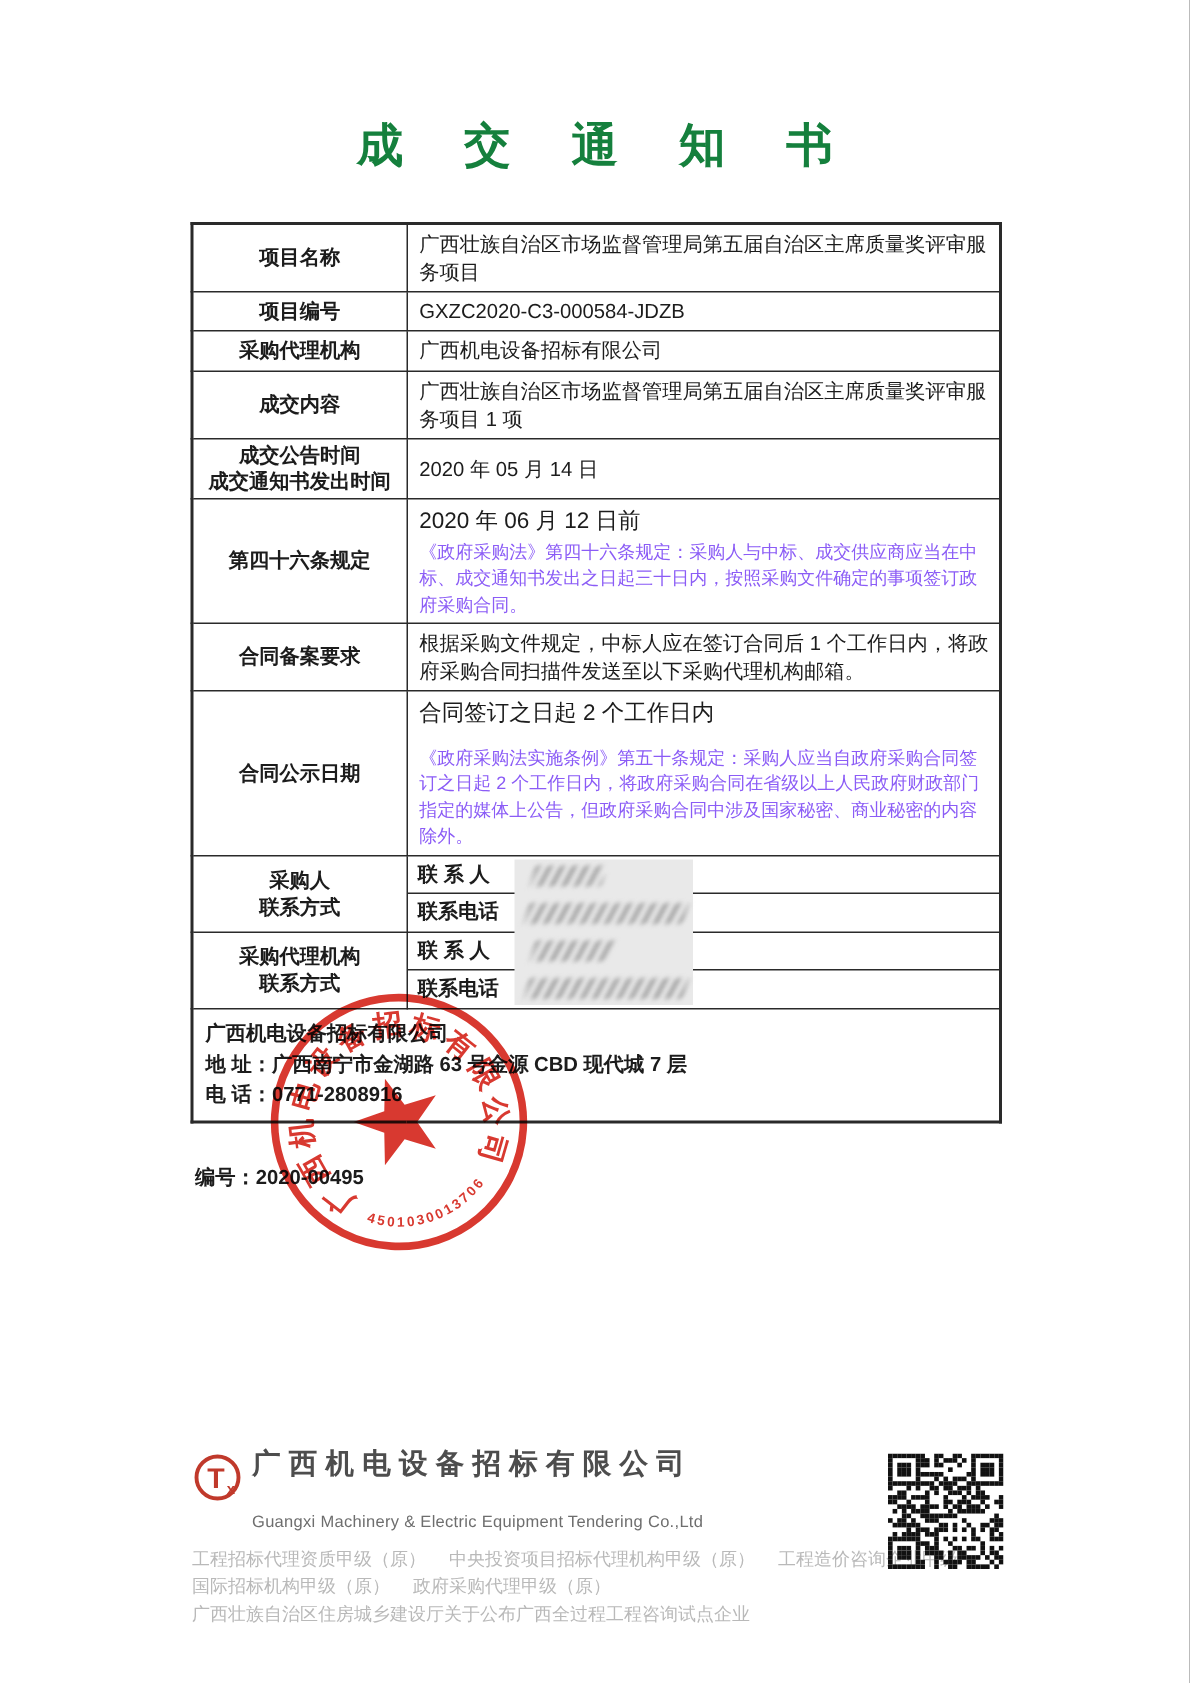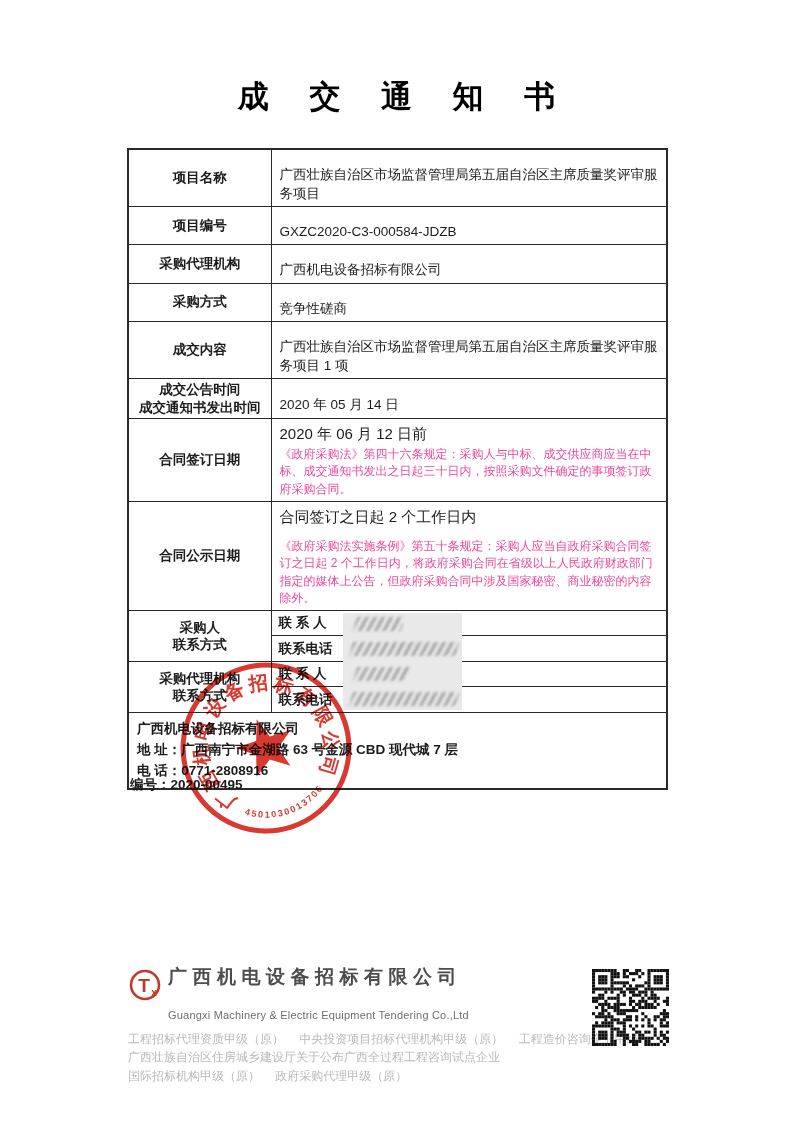--- a/index.html
+++ b/index.html
@@ -8,41 +8,41 @@
     position:relative; width:793px; height:1122px; margin:0 auto;
     background:#ffffff; overflow:hidden;
     font-family:"Liberation Sans","DejaVu Sans",sans-serif;
     color:#1c1c1c;
   }
   .pre { white-space:pre-line; }
 
   .doc-title {
     position:absolute; top:76px; left:0; width:100%;
     text-align:center; font-size:31px; font-weight:bold;
-    letter-spacing:16px; text-indent:16px; color:#000000;
+    letter-spacing:16px; text-indent:16px; color:#15803d;
   }
 
   table.doc-table {
     position:absolute; left:127px; top:148px; width:541px;
     border-collapse:collapse; table-layout:fixed;
     border:2.5px solid #2a2a2a;
   }
   table.doc-table td {
     border:1.5px solid #2a2a2a; vertical-align:middle;
   }
   td.lbl {
     text-align:center; font-size:13.5px; font-weight:600;
     line-height:1.3; padding:2px 3px;
   }
   td.val {
-    font-size:13.5px; padding:15px 4px 3px 8px; line-height:1.42;
+    font-size:13.5px; padding:3px 4px 3px 8px; line-height:1.42;
   }
   td.val.topal { vertical-align:top; padding-top:4px; }
   .vmain { font-size:15px; line-height:1.45; }
-  .vnote { font-size:12px; line-height:1.45; margin-top:1px; color:#ec4899; }
+  .vnote { font-size:12px; line-height:1.45; margin-top:1px; color:#8b5cf6; }
   .vnote.gap { margin-top:10px; }
 
   td.ccell { padding:0; vertical-align:top; position:relative; }
   .crow {
     height:25px; display:flex; align-items:center; padding-left:7px;
     border-bottom:1.5px solid #2a2a2a;
   }
   .crow.last { border-bottom:none; }
   .clbl { font-size:13.5px; font-weight:600; }
 
@@ -108,39 +108,39 @@
       <td class="val">广西壮族自治区市场监督管理局第五届自治区主席质量奖评审服务项目</td>
     </tr>
     <tr style="height:23px">
       <td class="lbl pre">项目编号</td>
       <td class="val">GXZC2020-C3-000584-JDZB</td>
     </tr>
     <tr style="height:24px">
       <td class="lbl pre">采购代理机构</td>
       <td class="val">广西机电设备招标有限公司</td>
     </tr>
-    <tr style="height:25px">
-      <td class="lbl pre">采购方式</td>
-      <td class="val">竞争性磋商</td>
-    </tr>
     <tr style="height:38px">
       <td class="lbl pre">成交内容</td>
       <td class="val">广西壮族自治区市场监督管理局第五届自治区主席质量奖评审服务项目 1 项</td>
     </tr>
     <tr style="height:38px">
       <td class="lbl pre">成交公告时间
 成交通知书发出时间</td>
       <td class="val">2020 年 05 月 14 日</td>
     </tr>
     <tr style="height:70px">
-      <td class="lbl pre">合同签订日期</td>
+      <td class="lbl pre">第四十六条规定</td>
       <td class="val topal">
         <div class="vmain">2020 年 06 月 12 日前</div>
         <div class="vnote">《政府采购法》第四十六条规定：采购人与中标、成交供应商应当在中标、成交通知书发出之日起三十日内，按照采购文件确定的事项签订政府采购合同。</div>
       </td>
+    </tr>
+    <tr style="height:42px">
+      <td class="lbl pre">合同备案要求</td>
+      <td class="val">根据采购文件规定，中标人应在签订合同后 1 个工作日内，将政府采购合同扫描件发送至以下采购代理机构邮箱。</td>
     </tr>
     <tr style="height:86px">
       <td class="lbl pre">合同公示日期</td>
       <td class="val topal">
         <div class="vmain">合同签订之日起 2 个工作日内</div>
         <div class="vnote gap">《政府采购法实施条例》第五十条规定：采购人应当自政府采购合同签订之日起 2 个工作日内，将政府采购合同在省级以上人民政府财政部门指定的媒体上公告，但政府采购合同中涉及国家秘密、商业秘密的内容除外。</div>
       </td>
     </tr>
     <tr style="height:50px">
       <td class="lbl pre">采购人
@@ -221,22 +221,22 @@
         <text x="16" y="24" text-anchor="middle" font-size="19" font-weight="bold" fill="#c0392b">T</text>
         <text x="26" y="28" text-anchor="middle" font-size="10" font-weight="bold" fill="#c0392b">x</text>
       </svg>
       <div class="f-names">
         <div class="f-cn">广西机电设备招标有限公司</div>
         <div class="f-en">Guangxi  Machinery &amp; Electric Equipment Tendering Co.,Ltd</div>
       </div>
     </div>
     <div class="f-quals">
       <div class="f-qual">工程招标代理资质甲级（原）　 中央投资项目招标代理机构甲级（原）　 工程造价咨询企业甲级</div>
+      <div class="f-qual">国际招标机构甲级（原）　 政府采购代理甲级（原）</div>
       <div class="f-qual">广西壮族自治区住房城乡建设厅关于公布广西全过程工程咨询试点企业</div>
-      <div class="f-qual">国际招标机构甲级（原）　 政府采购代理甲级（原）</div>
     </div>
   </div>
 
   <svg class="qr" id="qr-svg" viewBox="0 0 75 75">
       <rect x="0" y="0" width="3" height="3" fill="#111"></rect>
       <rect x="3" y="0" width="3" height="3" fill="#111"></rect>
       <rect x="6" y="0" width="3" height="3" fill="#111"></rect>
       <rect x="9" y="0" width="3" height="3" fill="#111"></rect>
       <rect x="12" y="0" width="3" height="3" fill="#111"></rect>
       <rect x="15" y="0" width="3" height="3" fill="#111"></rect>

